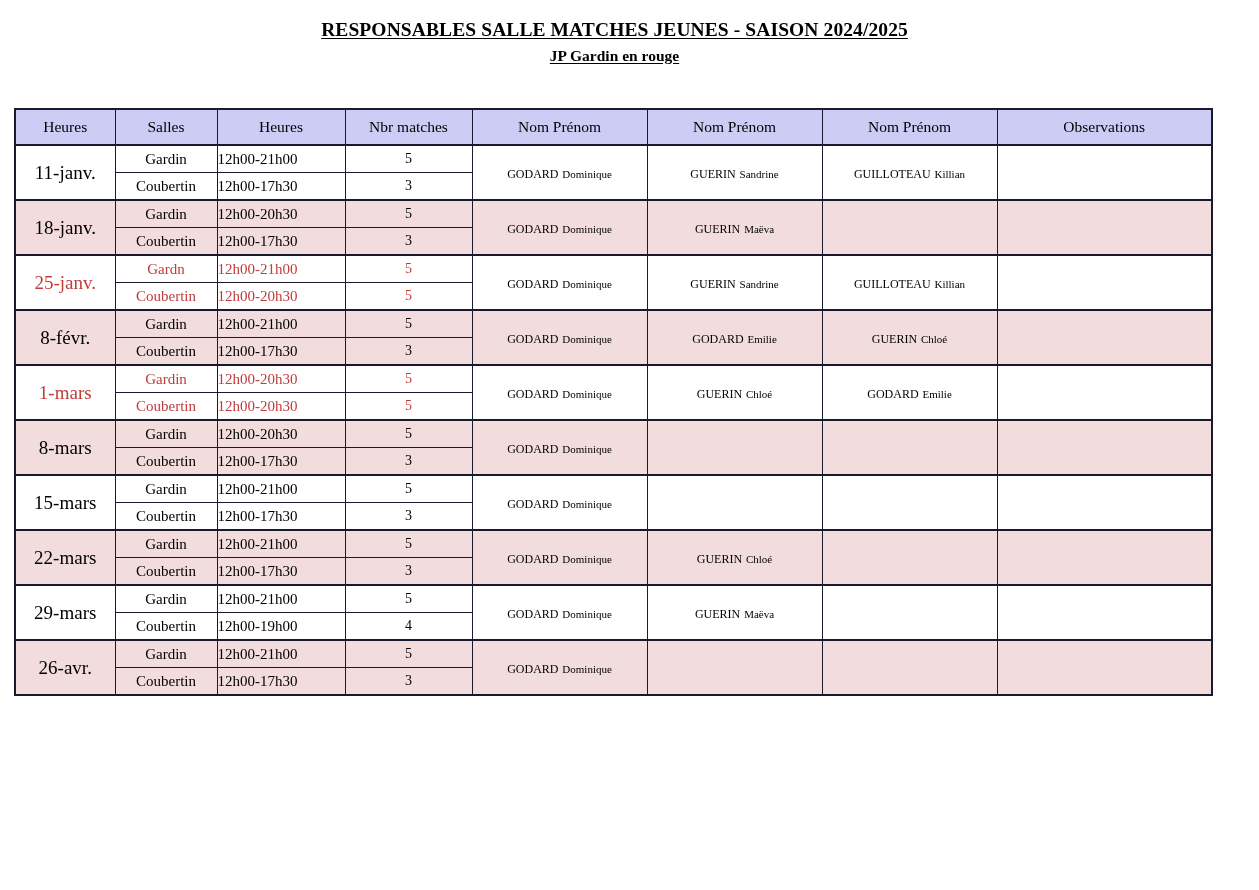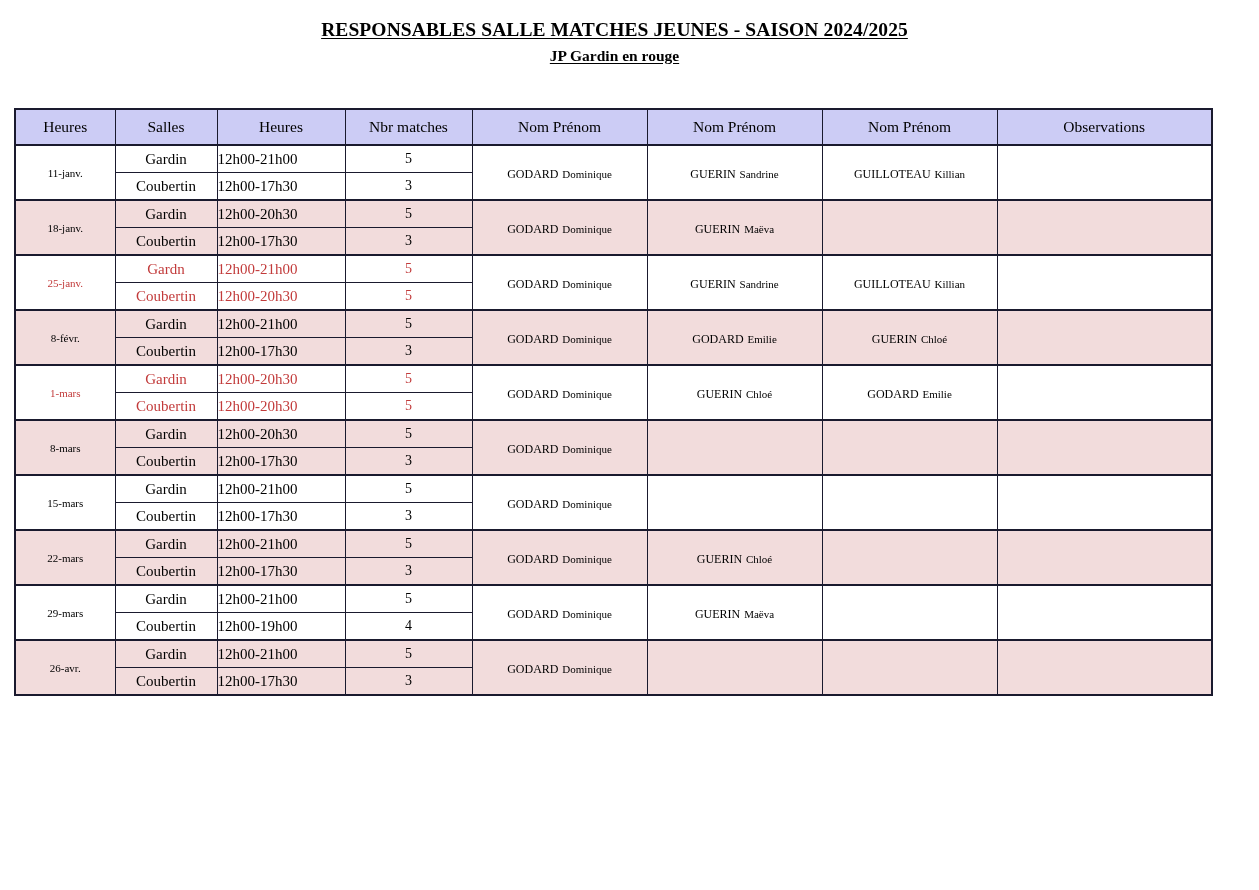--- a/index.html
+++ b/index.html
@@ -76,21 +76,21 @@
     text-align: center;
     font-weight: bold;
     font-size: 15.5px;
     border-bottom: 2.5px solid #1a1a2e;
     border-top: none;
   }
 
   
   td.date {
     text-align: center;
-    font-size: 11px;
+    font-size: 19px;
     border-right: 1.6px solid #1a1a2e;
   }
   td.salle {
     text-align: center;
     padding-left: 5px;
     font-size: 15px;
     height: 26px;
   }
   td.heure {
     text-align: left;

